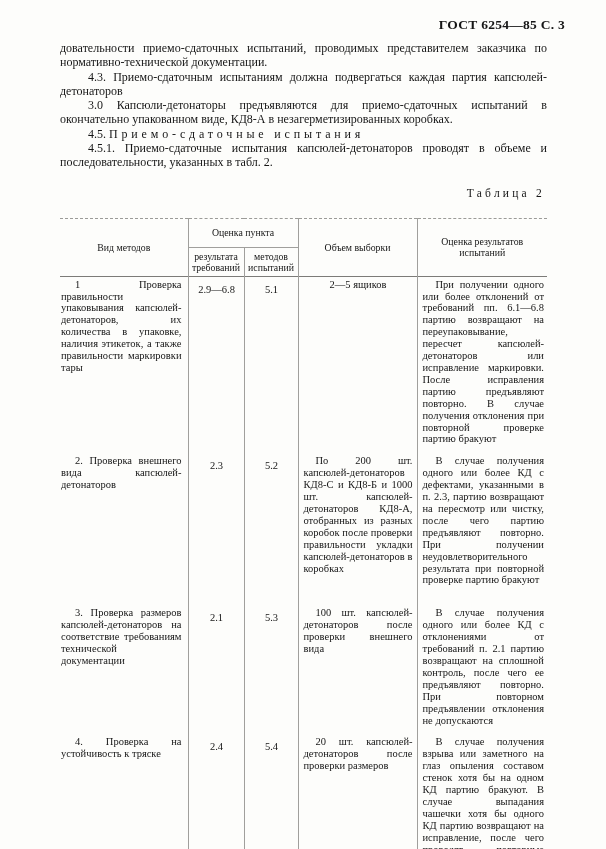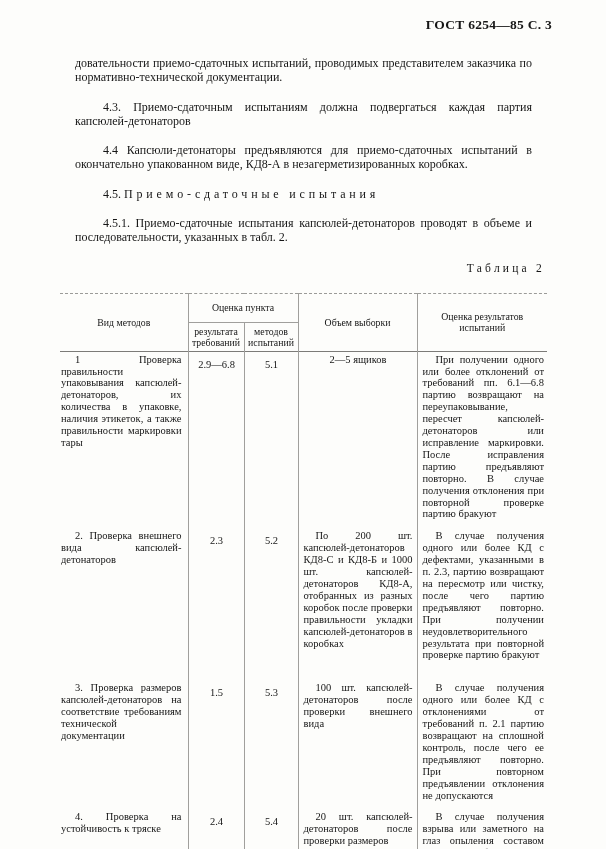--- a/index.html
+++ b/index.html
@@ -10,32 +10,32 @@
   }
   .page{
     position:relative;
     width:606px;height:849px;
     background:#fdfdfb;
     color:#161616;
     overflow:hidden;
   }
   .doc-ref{
     position:absolute;
-    top:17px;right:54px;
+    top:17px;right:41px;
     font-weight:bold;
     font-size:13.5px;
     letter-spacing:0.02em;
   }
   .content{
     position:absolute;
     left:60px;top:41px;
     width:487px;
   }
   .content p{
-    margin:15px;
+    margin:0;
     font-size:12px;
     line-height:14.3px;
     text-align:justify;
   }
   .content p.indented{ text-indent:28px; }
   .spaced-title{ letter-spacing:0.32em; }
   .table-label{
     margin:17px 2px 19px 0;
     text-align:right;
     font-size:11.5px;
@@ -99,21 +99,21 @@
 </head>
 <body>
 
 <div class="page">
 
   <div class="doc-ref">ГОСТ 6254—85 С. 3</div>
 
   <div class="content">
     <p>довательности приемо-сдаточных испытаний, проводимых представителем заказчика по нормативно-технической документации.</p>
     <p class="indented">4.3. Приемо-сдаточным испытаниям должна подвергаться каждая партия капсюлей-детонаторов</p>
-    <p class="indented">4.4 Капсюли-детонаторы предъявляются для приемо-сдаточных испытаний в окончательно упакованном виде, КД8-А в незагерметизированных коробках.</p>
+    <p class="indented">3.0 Капсюли-детонаторы предъявляются для приемо-сдаточных испытаний в окончательно упакованном виде, КД8-А в незагерметизированных коробках.</p>
     <p class="indented"><span>4.5.</span>&nbsp;<span class="spaced-title">Приемо-сдаточные испытания</span></p>
     <p class="indented">4.5.1. Приемо-сдаточные испытания капсюлей-детонаторов проводят в объеме и последовательности, указанных в табл. 2.</p>
 
     <div class="table-label">Таблица 2</div>
 
     <table class="gost">
       <colgroup>
         <col class="c1">
           <col class="c2">
           <col class="c3">
@@ -142,21 +142,21 @@
         </tr>
         <tr class="r2">
           <td class="check">2. Проверка внешнего вида капсюлей-детонаторов</td>
           <td class="num vline">2.3</td>
           <td class="num vline">5.2</td>
           <td class="volume vline">По 200 шт. капсюлей-детонаторов КД8-С и КД8-Б и 1000 шт. капсюлей-детонаторов КД8-А, отобранных из разных коробок после проверки правильности укладки капсюлей-детонаторов в коробках</td>
           <td class="evaluation vline">В случае получения одного или более КД с дефектами, указанными в п. 2.3, партию возвращают на пересмотр или чистку, после чего партию предъявляют повторно. При получении неудовлетворительного результата при повторной проверке партию бракуют</td>
         </tr>
         <tr class="r3">
           <td class="check">3. Проверка размеров капсюлей-детонаторов на соответствие требованиям технической документации</td>
-          <td class="num vline">1.5</td>
+          <td class="num vline">2.1</td>
           <td class="num vline">5.3</td>
           <td class="volume vline">100 шт. капсюлей-детонаторов после проверки внешнего вида</td>
           <td class="evaluation vline">В случае получения одного или более КД с отклонениями от требований п. 2.1 партию возвращают на сплошной контроль, после чего ее предъявляют повторно. При повторном предъявлении отклонения не допускаются</td>
         </tr>
         <tr class="r4">
           <td class="check">4. Проверка на устойчивость к тряске</td>
           <td class="num vline">2.4</td>
           <td class="num vline">5.4</td>
           <td class="volume vline">20 шт. капсюлей-детонаторов после проверки размеров</td>
           <td class="evaluation vline">В случае получения взрыва или заметного на глаз опыления составом стенок хотя бы на одном КД партию бракуют. В случае выпадания чашечки хотя бы одного КД партию возвращают на исправление, после чего проводят повторные испытания на удвоенном количестве КД. При получении неудовлетворительных результатов при повторных испытаниях партию бракуют</td>

